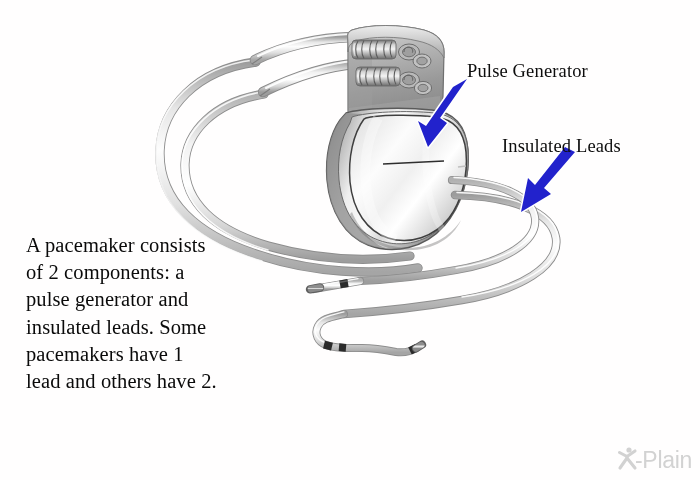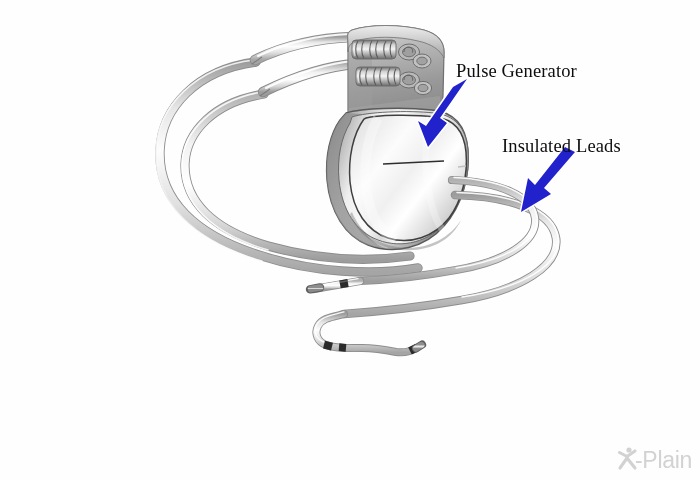--- a/index.html
+++ b/index.html
@@ -35,21 +35,21 @@
     letter-spacing: 0.1px;
   }
   .callout-label {
     position: absolute;
     font-family: "Liberation Serif", "DejaVu Serif", serif;
     font-size: 18.5px;
     color: #0d0d0d;
     white-space: nowrap;
     letter-spacing: 0.15px;
   }
-  #label-pulse-generator { left: 456px; top: 61px; }
+  #label-pulse-generator { left: 467px; top: 61px; }
   #label-insulated-leads { left: 502px; top: 136px; }
   #brand-logo {
     position: absolute;
     left: 616px;
     top: 443px;
     width: 82px;
     height: 32px;
   }
   .logo-text {
     font-family: "Liberation Sans", "DejaVu Sans", sans-serif;
@@ -284,20 +284,26 @@
     <g>
       <path d="M467,79 L440,118 L447,123 L428,147 L418,121 L426,126 L453,87 Z" fill="#2222cc" stroke="#ffffff" stroke-width="3.2" stroke-linejoin="round"></path>
       <path d="M467,79 L440,118 L447,123 L428,147 L418,121 L426,126 L453,87 Z" fill="#2222cc"></path>
     </g>
     <g>
       <path d="M575,152 L544,188 L551,194 L521,212 L528,178 L535,185 L565,147 Z" fill="#2222cc" stroke="#ffffff" stroke-width="3" stroke-linejoin="round"></path>
       <path d="M575,152 L544,188 L551,194 L521,212 L528,178 L535,185 L565,147 Z" fill="#2222cc"></path>
     </g>
   </svg>
 
+  <div class="caption-block">A pacemaker consists
+of 2 components: a
+pulse generator and
+insulated leads.  Some
+pacemakers have 1
+lead and others have 2.</div>
 
   <div class="callout-label" id="label-pulse-generator">Pulse Generator</div>
 
   <div class="callout-label" id="label-insulated-leads">Insulated Leads</div>
 
   <svg id="brand-logo" viewBox="0 0 82 32">
     <g fill="none" stroke="#d2d2d2" stroke-width="3.1" stroke-linecap="round">
       <path d="M4,25 L11,15"></path>
       <path d="M11,15 L19,25"></path>
       <path d="M3.5,9.5 L11,13.5"></path>

